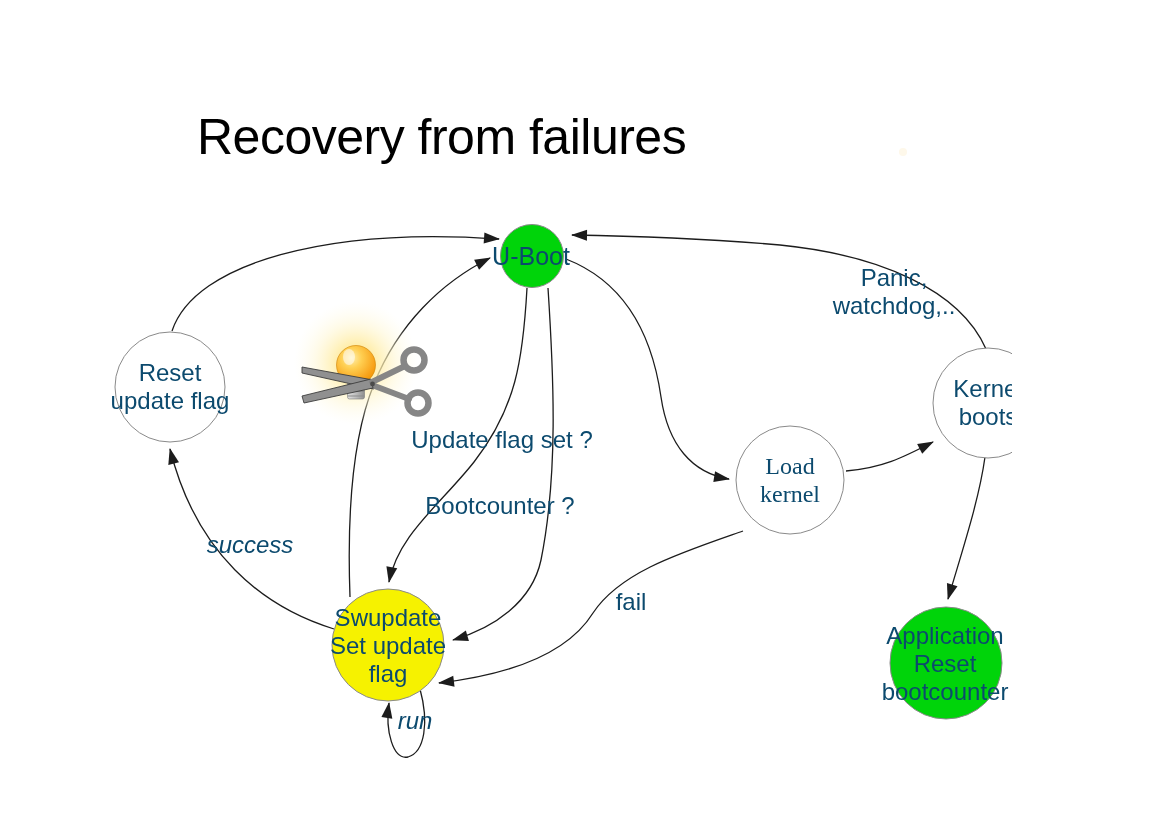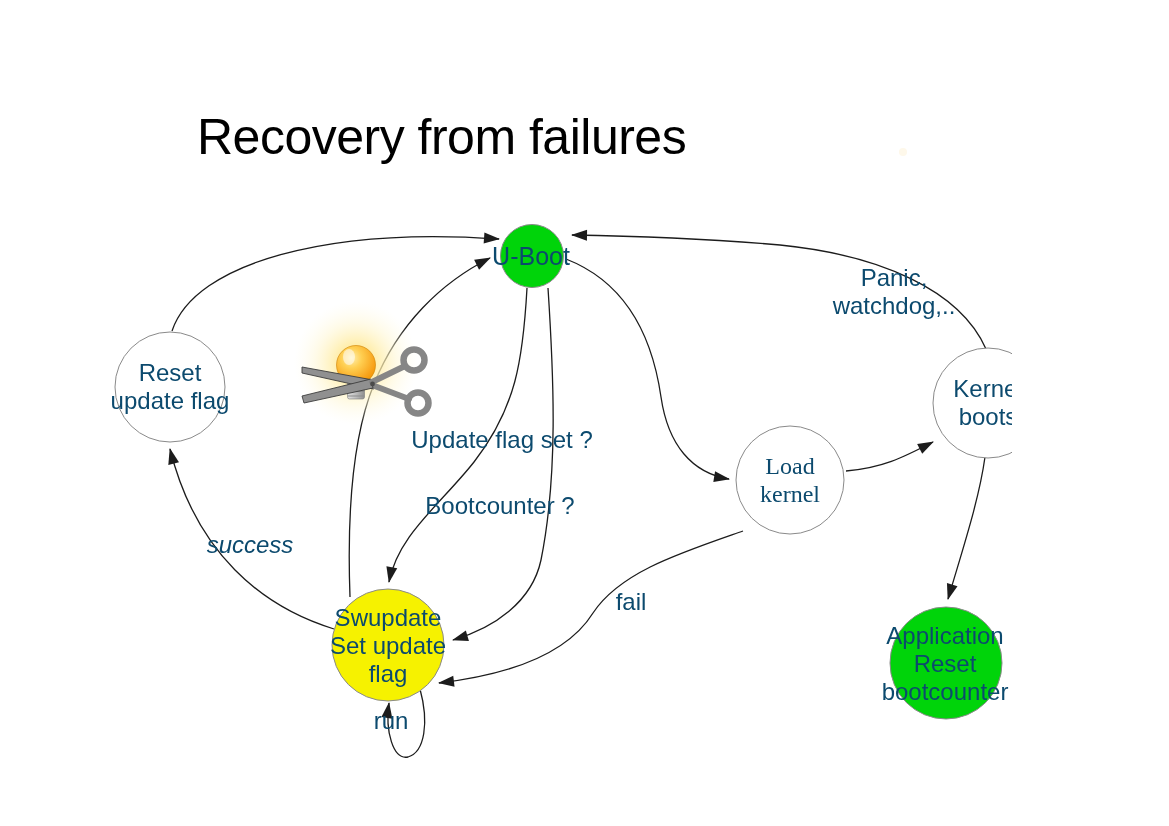--- a/index.html
+++ b/index.html
@@ -106,15 +106,15 @@
 Reset bootcounter</div>
   <div class="lbl" style="left:388px;top:646px;">Swupdate
 Set update
 flag</div>
 
   <div class="lbl" style="left:894px;top:292px;">Panic, watchdog,..</div>
   <div class="lbl" style="left:502px;top:440px;">Update flag set ?</div>
   <div class="lbl" style="left:500px;top:506px;">Bootcounter ?</div>
   <div class="lbl" style="left:250px;top:545px;font-style:italic;">success</div>
   <div class="lbl" style="left:610px;top:602px;margin-left:21px;">fail</div>
-  <div class="lbl" style="left:391px;top:721px;">run</div>
+  <div class="lbl" style="left:415px;top:721px;font-style:italic;">run</div>
 
 </div>
 
 </body></html>

